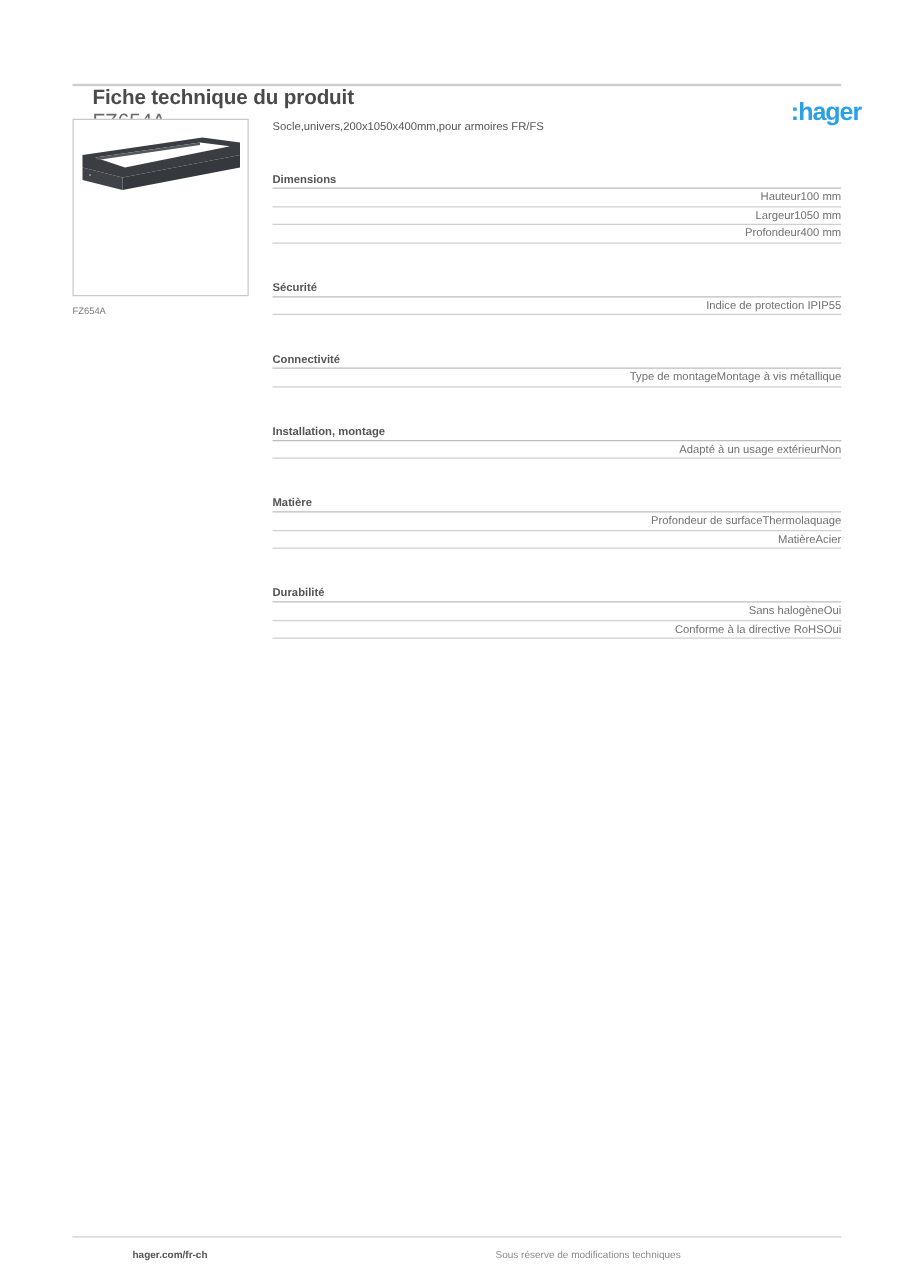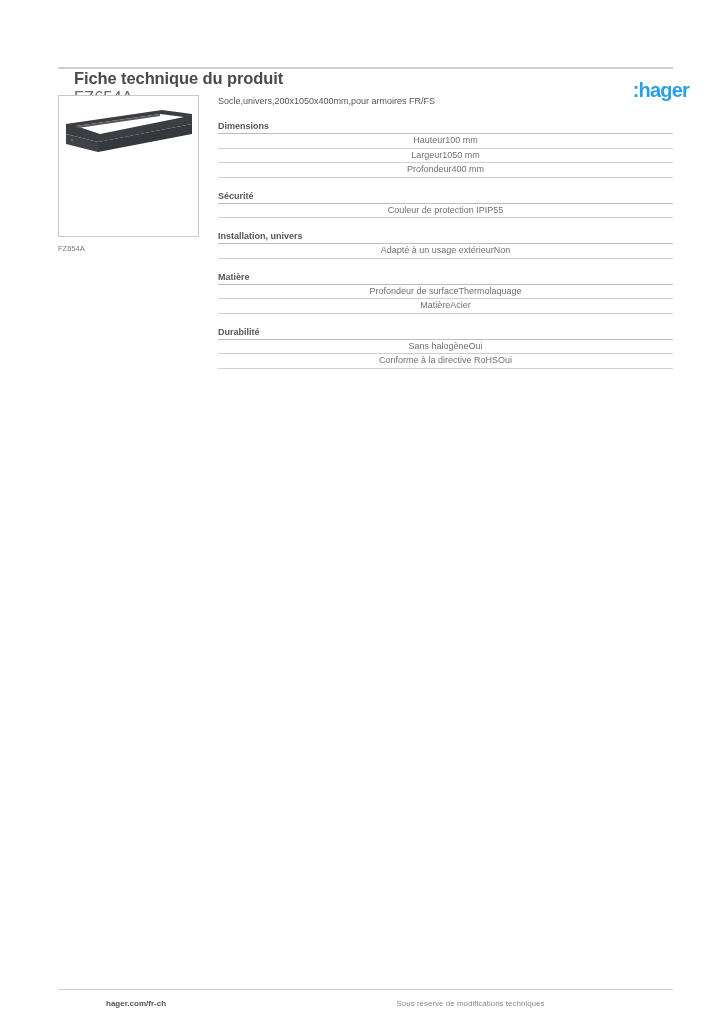--- a/index.html
+++ b/index.html
@@ -89,34 +89,34 @@
     }
     .spec-heading {
       margin-top: 21px;
       font-size: 9px;
       font-weight: bold;
       color: #555;
       height: 14px;
       line-height: 14px;
     }
     .group {
-      margin-top: 12px;
+      margin-top: 29px;
     }
     .group:first-of-type { margin-top: 14px; }
     .group-title {
       font-size: 9px;
       font-weight: bold;
       color: #555;
       line-height: 12px;
       height: 13px;
       border-bottom: 1.5px solid #bdbdbd;
     }
     .row {
       display: flex;
-      justify-content: center;
+      justify-content: flex-end;
       font-size: 9px;
       color: #6b6b6b;
       line-height: 13px;
       height: 13.5px;
       border-bottom: 1.5px solid #cfcfcf;
     }
     .row .label { color: #707070; }
     .row .value { color: #707070; text-align: right; }
     .footer-rule {
       position: absolute;
@@ -182,28 +182,35 @@
     </div>
     <div class="row">
       <span class="label">Profondeur</span>
       <span class="value">400 mm</span>
     </div>
   </div>
 
   <div class="group">
     <div class="group-title">Sécurité</div>
     <div class="row">
-      <span class="label">Couleur de protection IP</span>
+      <span class="label">Indice de protection IP</span>
       <span class="value">IP55</span>
     </div>
   </div>
 
-
-  <div class="group">
-    <div class="group-title">Installation, univers</div>
+  <div class="group">
+    <div class="group-title">Connectivité</div>
+    <div class="row">
+      <span class="label">Type de montage</span>
+      <span class="value">Montage à vis métallique</span>
+    </div>
+  </div>
+
+  <div class="group">
+    <div class="group-title">Installation, montage</div>
     <div class="row">
       <span class="label">Adapté à un usage extérieur</span>
       <span class="value">Non</span>
     </div>
   </div>
 
   <div class="group">
     <div class="group-title">Matière</div>
     <div class="row">
       <span class="label">Profondeur de surface</span>

